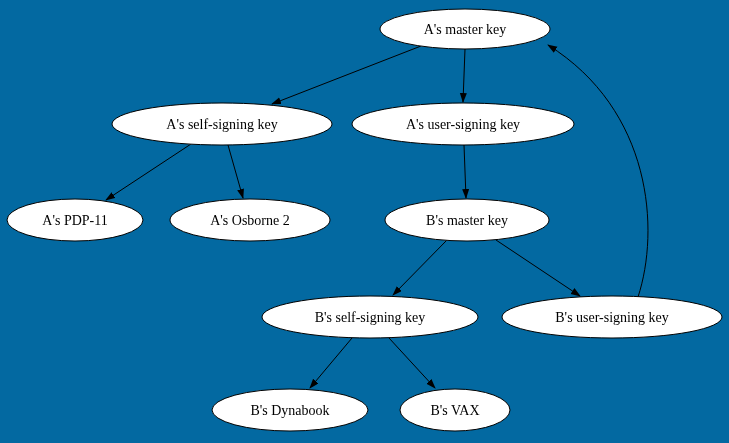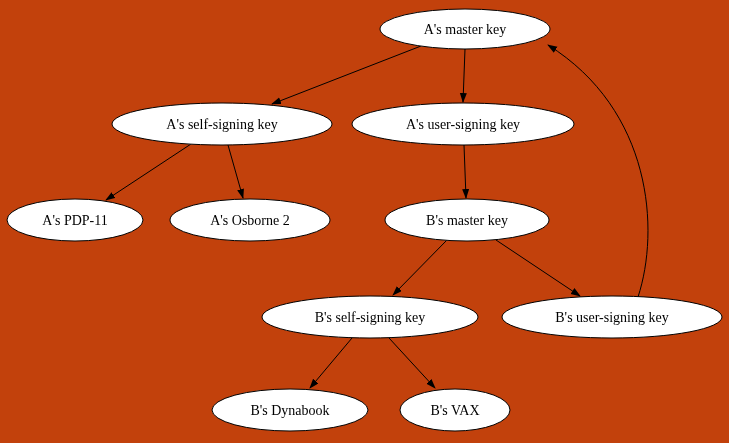--- a/index.html
+++ b/index.html
@@ -4,21 +4,21 @@
 <style>
   html, body {
     margin: 0;
     padding: 0;
     background: #ffffff;
   }
   .canvas {
     width: 729px;
     height: 443px;
     position: relative;
-    background: #c2410c;
+    background: #0369a1;
     overflow: hidden;
   }
   svg {
     display: block;
   }
   .edge {
     fill: none;
     stroke: #000000;
     stroke-width: 1;
   }

